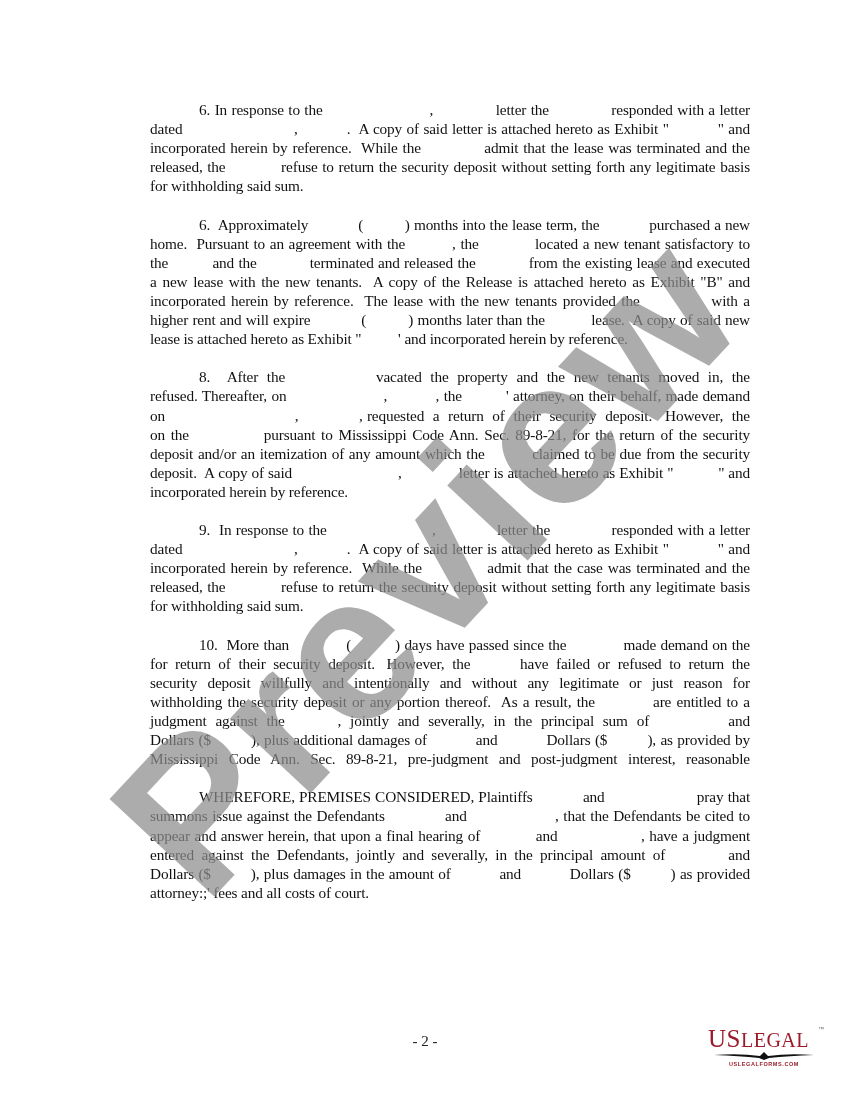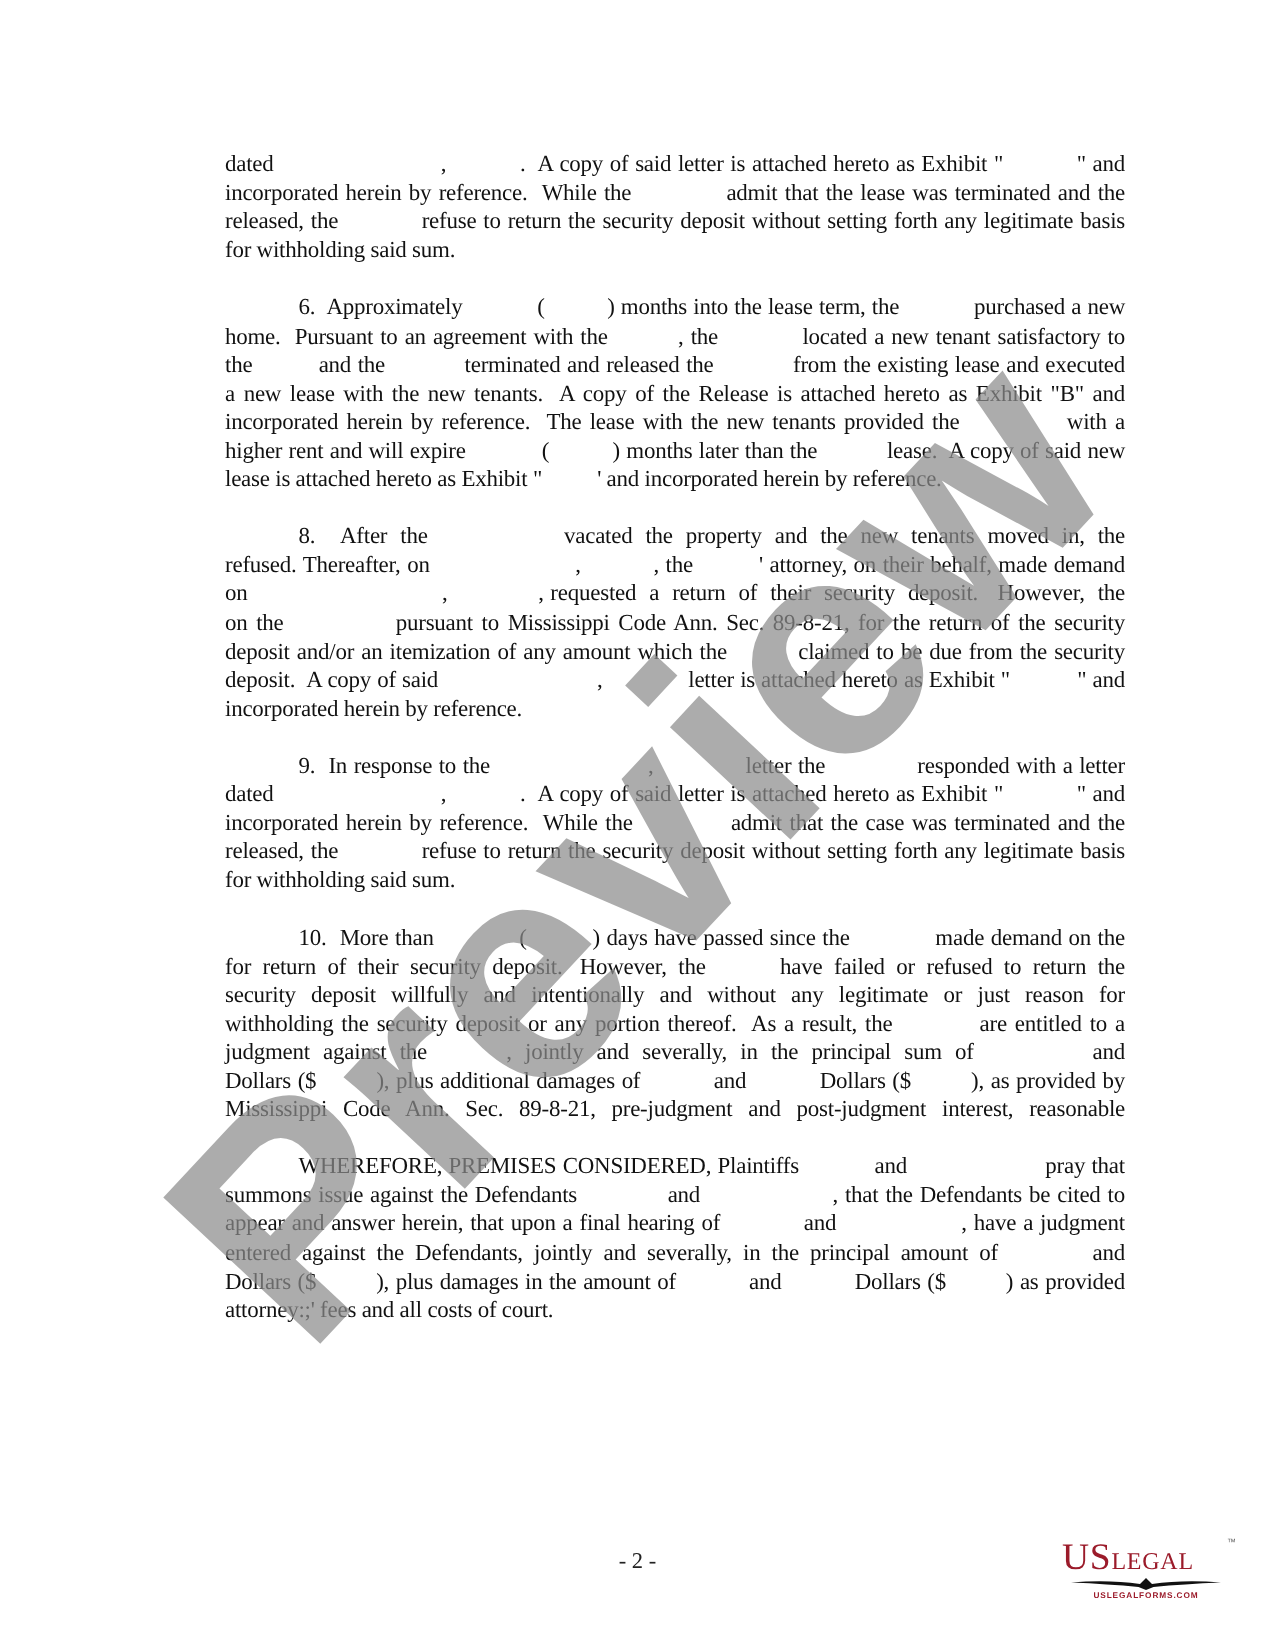--- a/index.html
+++ b/index.html
@@ -34,36 +34,37 @@
       line-height: 1;
     }
     .logo {
       position: absolute; left: 706px; top: 1024px; width: 116px; height: 46px;
     }
     .logo-word {
       font-family: "Liberation Serif", serif; color: #9b1b2a;
       font-size: 25px; letter-spacing: 0.5px; line-height: 25px;
       position: absolute; left: 2px; top: 2px; white-space: nowrap;
     }
-    .logo-word .small { font-size: 16px; }
+    .logo-word .small { font-size: 20px; }
     .logo-tm { position: absolute; left: 112px; top: 2px; font-size: 6px; color: #666; font-family: "Liberation Sans", sans-serif; }
     .logo-eagle { position: absolute; left: 8px; top: 27px; width: 100px; height: 10px; }
     .logo-url {
       position: absolute; left: 0; width: 116px; top: 37px; text-align: center;
       font-family: "Liberation Sans", sans-serif; font-size: 5.5px; font-weight: bold;
       color: #9b1b2a; letter-spacing: 0.6px;
     }
   </style>
 </head>
 <body>
 
 <div class="page">
   <div class="body-text">
 
     <div class="para">
+      <span class="line" style="padding-left:49px">6. In response to the                        ,              letter the              responded with a letter</span>
       <span class="line">dated                         ,           .  A copy of said letter is attached hereto as Exhibit "           " and</span>
       <span class="line">incorporated herein by reference.  While the             admit that the lease was terminated and the</span>
       <span class="line">released, the            refuse to return the security deposit without setting forth any legitimate basis</span>
       <span class="line last">for withholding said sum.</span>
     </div>
 
     <div class="para">
       <span class="line" style="padding-left:49px">6.  Approximately            (          ) months into the lease term, the            purchased a new</span>
       <span class="line">home.  Pursuant to an agreement with the          , the            located a new tenant satisfactory to</span>
       <span class="line">the          and the            terminated and released the            from the existing lease and executed</span>

